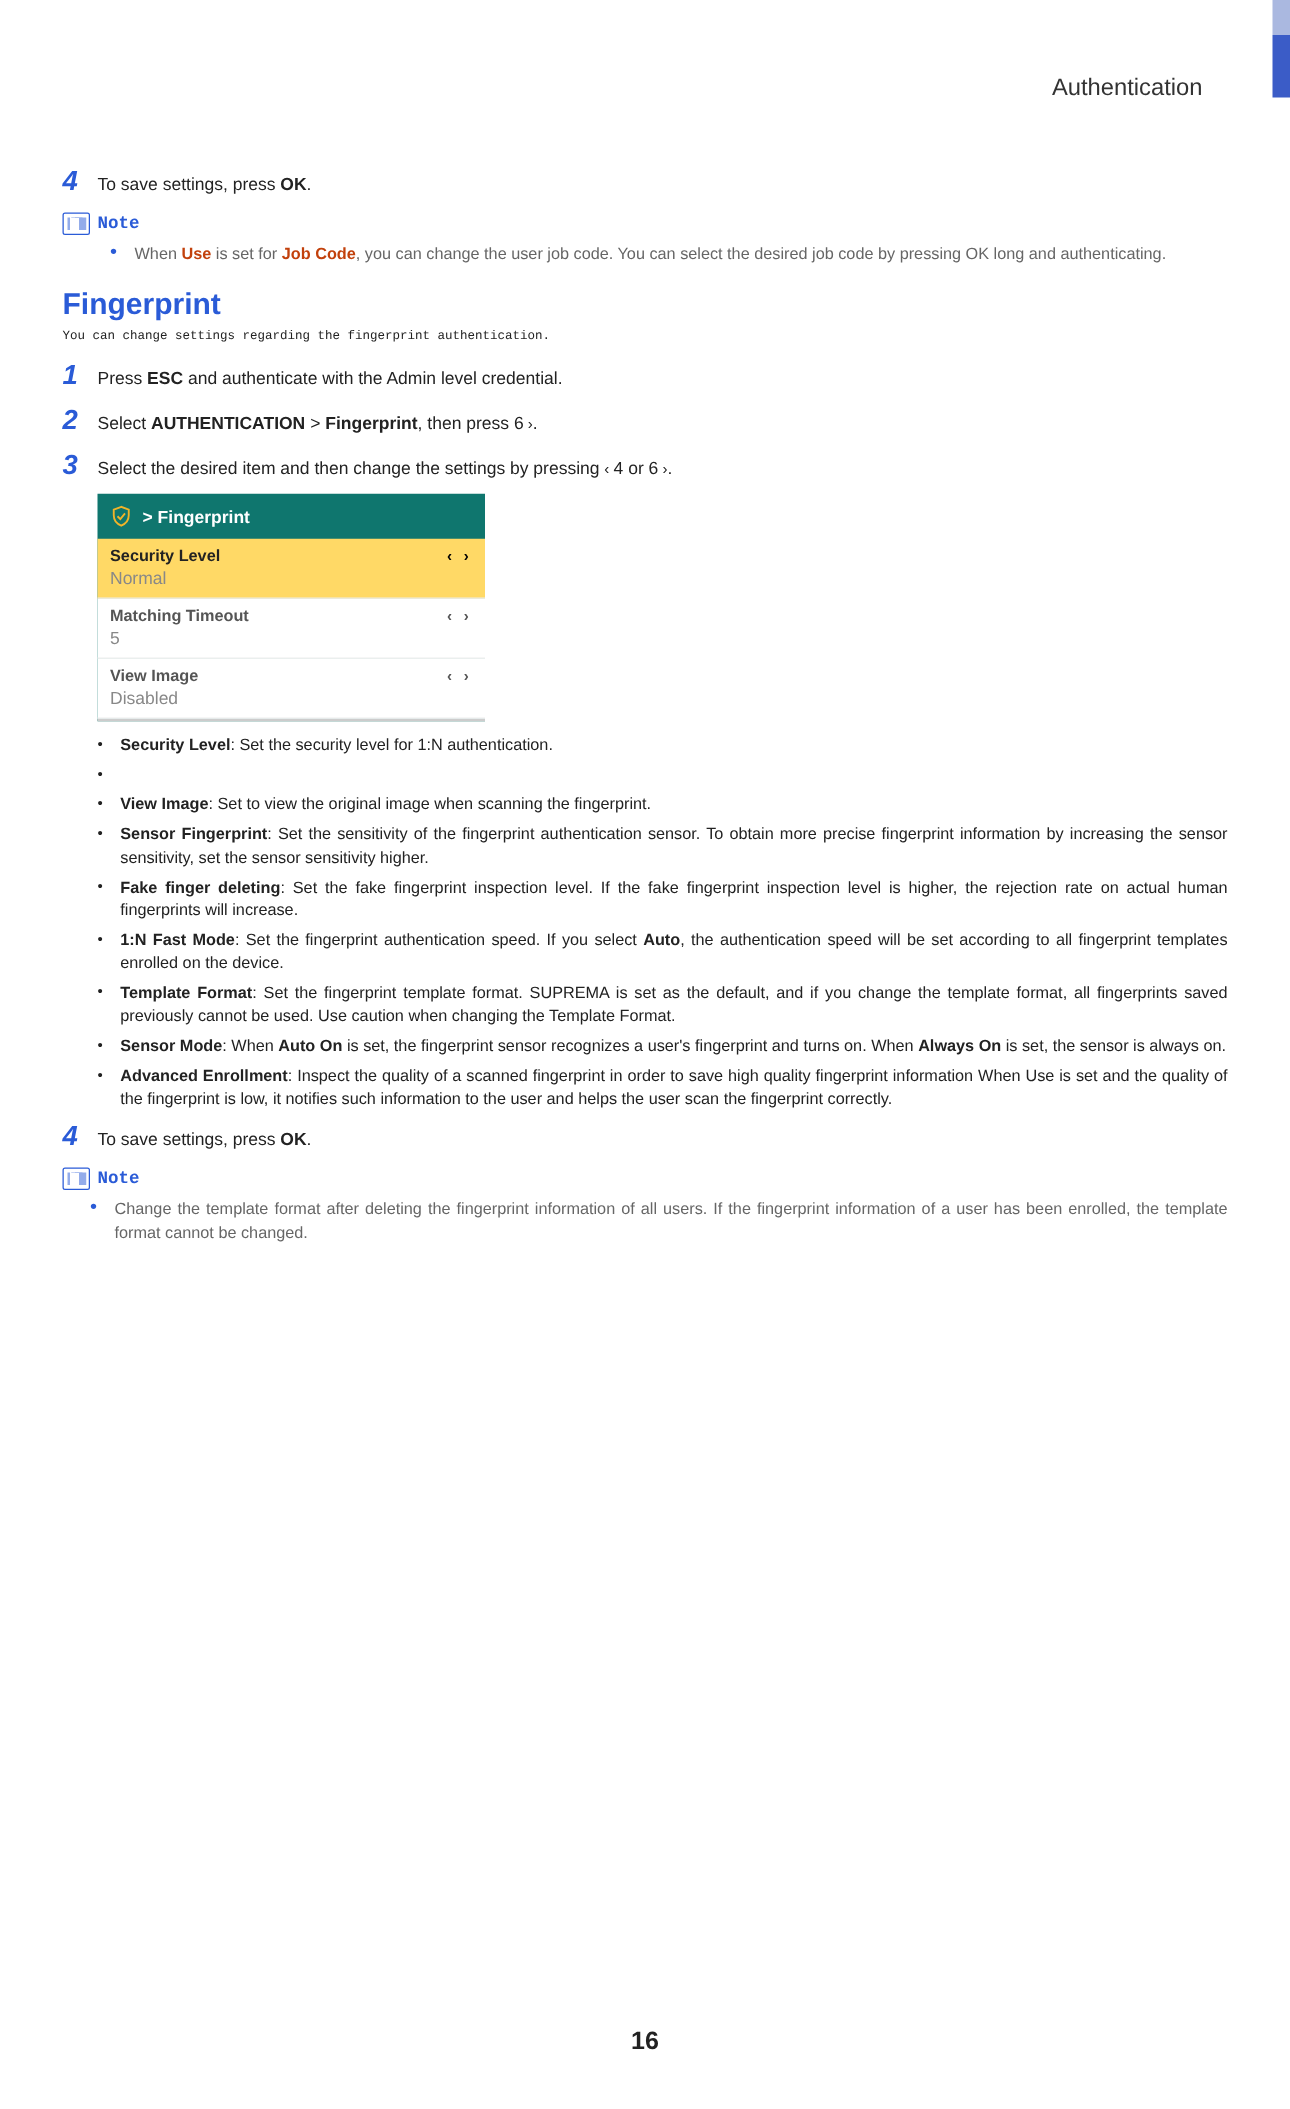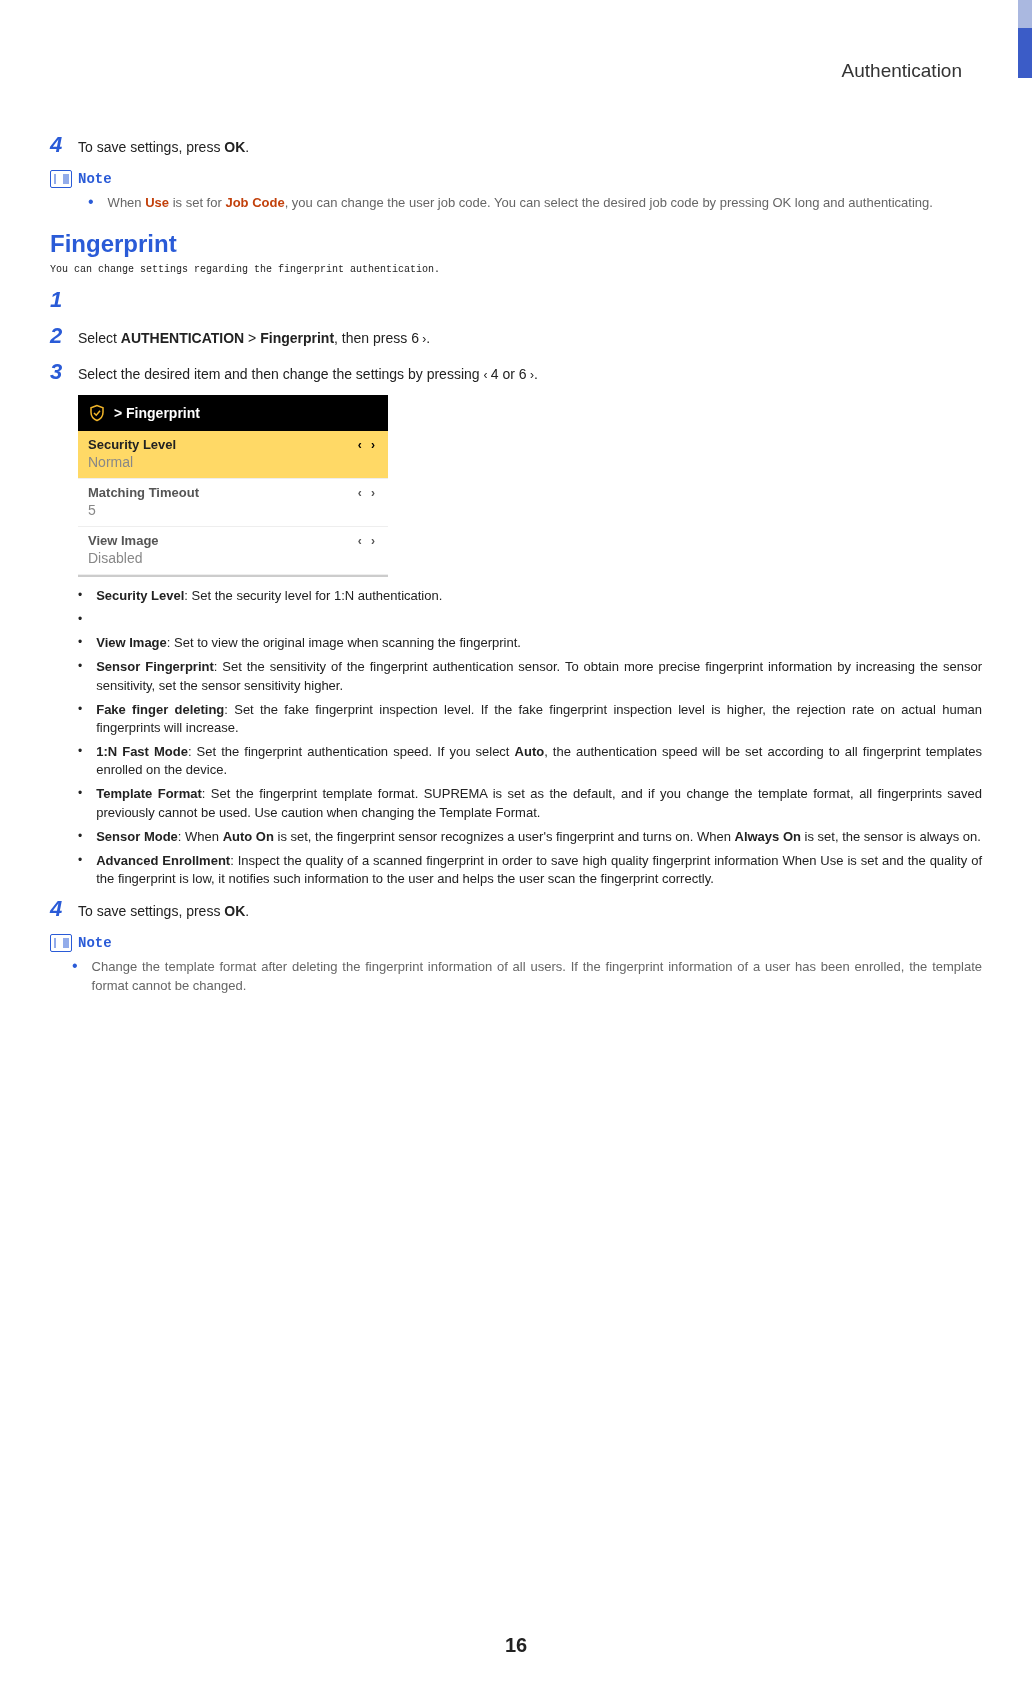--- a/index.html
+++ b/index.html
@@ -87,21 +87,21 @@
     }
     .section-intro { margin-bottom: 12px; font-size: 10px; font-family: Liberation Mono, monospace; }
     .key-label {
       display: inline-block;
       font-family: Arial, sans-serif;
       font-weight: 400;
     }
     .screenshot {
       width: 310px;
       margin: 6px 0 10px 28px;
-      background: #000000;
+      background: #0f766e;
       border-bottom: 2px solid #ccc;
     }
     .ss-header {
       display: flex;
       align-items: center;
       padding: 8px 10px;
       color: #fff;
       font-weight: 600;
       gap: 8px;
     }
@@ -134,21 +134,21 @@
       text-align: justify;
     }
     .bullet-item .dot {
       margin-right: 14px;
       font-size: 12px;
       line-height: 1.4;
       flex-shrink: 0;
     }
     .page-number {
       position: absolute;
-      bottom: 30px;
+      bottom: 42px;
       left: 0;
       right: 0;
       text-align: center;
       font-size: 20px;
       font-weight: 700;
     }
     .arrow-glyph { font-weight: 400; font-size: 12px; }
   </style>
 </head>
 <body>
@@ -176,20 +176,23 @@
   <span>
     <span>When </span><span class="b">Use</span><span> is set for </span><span class="b">Job Code</span><span>, you can change the user job code. You can select the desired job code by pressing OK long and authenticating.</span>
   </span>
 </div>
 
 <h2 class="section">Fingerprint</h2>
 <p class="section-intro">You can change settings regarding the fingerprint authentication.</p>
 
 <div class="step">
   <div class="step-num">1</div>
+  <div class="step-text">
+    <span>Press </span><span class="b">ESC</span><span> and authenticate with the Admin level credential.</span>
+  </div>
 </div>
 
 <div class="step">
   <div class="step-num">2</div>
   <div class="step-text">
     <span>Select </span><span class="b">AUTHENTICATION</span><span> &gt; </span><span class="b">Fingerprint</span><span>, then press </span><span class="key-label">6</span><span class="arrow-glyph"> ›</span><span>.</span>
   </div>
 </div>
 
 <div class="step">

